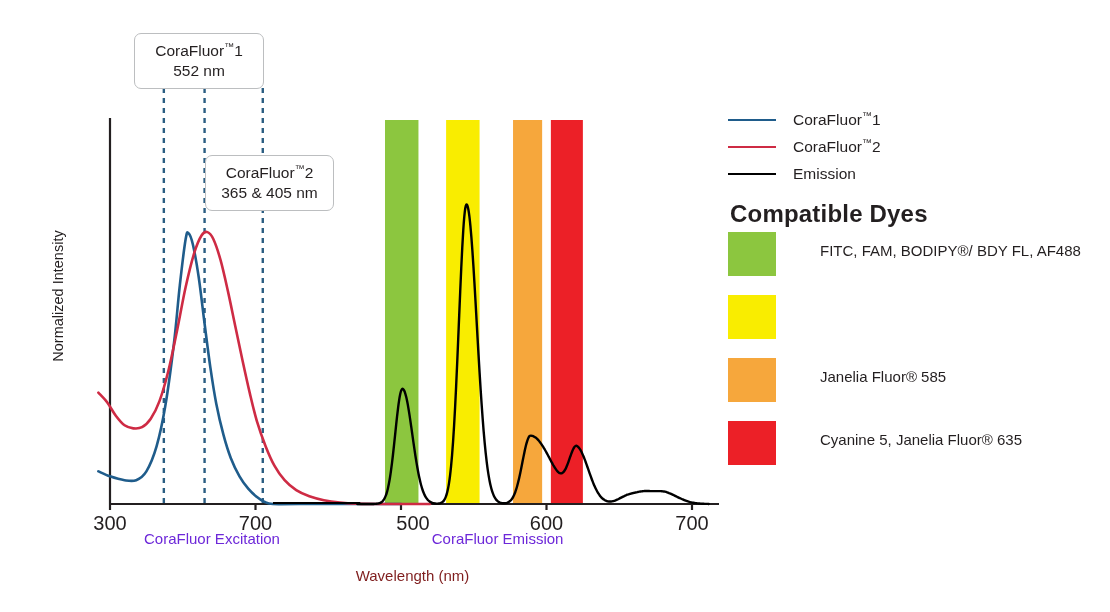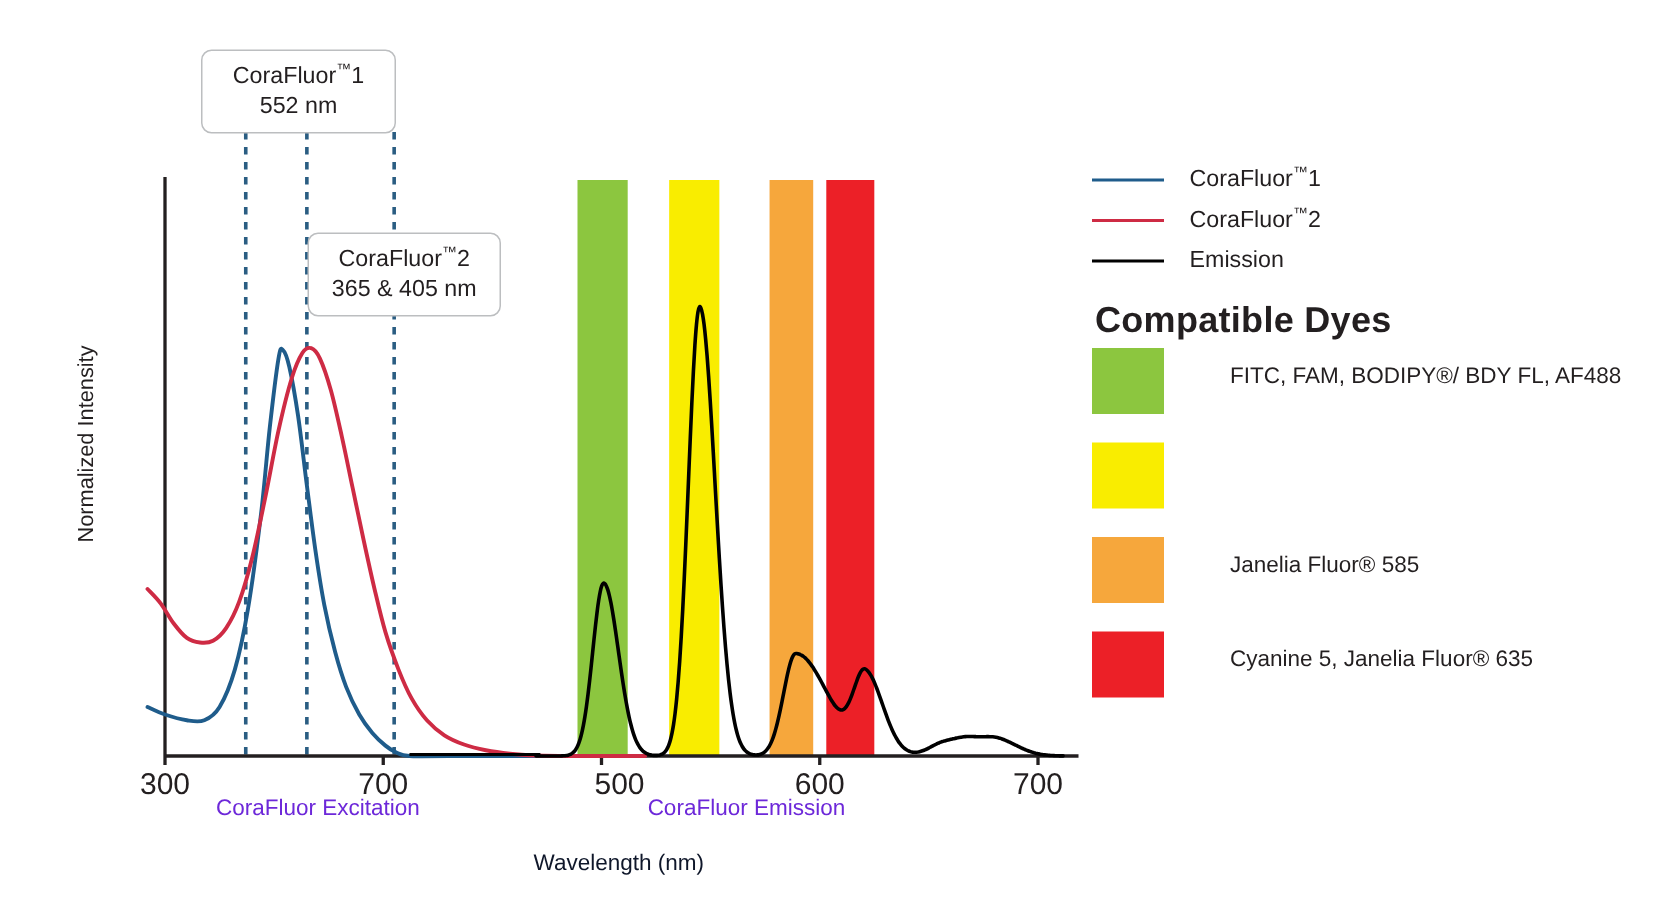--- a/index.html
+++ b/index.html
@@ -20,21 +20,21 @@
 
   #callout-1{left:134px;top:33px;width:130px;}
   #callout-2{left:205px;top:155px;width:129px;}
 
   .axis-text{position:absolute;font-size:15px;color:#6d28d9;white-space:nowrap;margin-left:32px;}
   .tick-label{position:absolute;font-size:20px;color:#231f20;
               transform:translateX(-50%);}
   #ylabel{position:absolute;left:-42px;top:288px;width:200px;text-align:center;
           transform:rotate(-90deg);font-size:14.5px;color:#231f20;}
   #xtitle{position:absolute;left:0;top:567px;width:825px;text-align:center;
-          font-size:15px;color:#0f172a;}
+          font-size:15px;color:#7f1d1d;}
 
   .legend{position:absolute;left:728px;top:106px;width:382px;}
   .legend-row{display:flex;align-items:center;height:27px;}
   .legend-line{width:48px;height:0;border-top-width:2.6px;border-top-style:solid;
                margin-right:17px;flex:0 0 48px;}
   .legend-label{font-size:15.5px;color:#231f20;white-space:nowrap;}
 
   #dyes-heading{position:absolute;left:730px;top:200px;font-size:24px;
                 font-weight:bold;color:#231f20;letter-spacing:.2px;}
 

